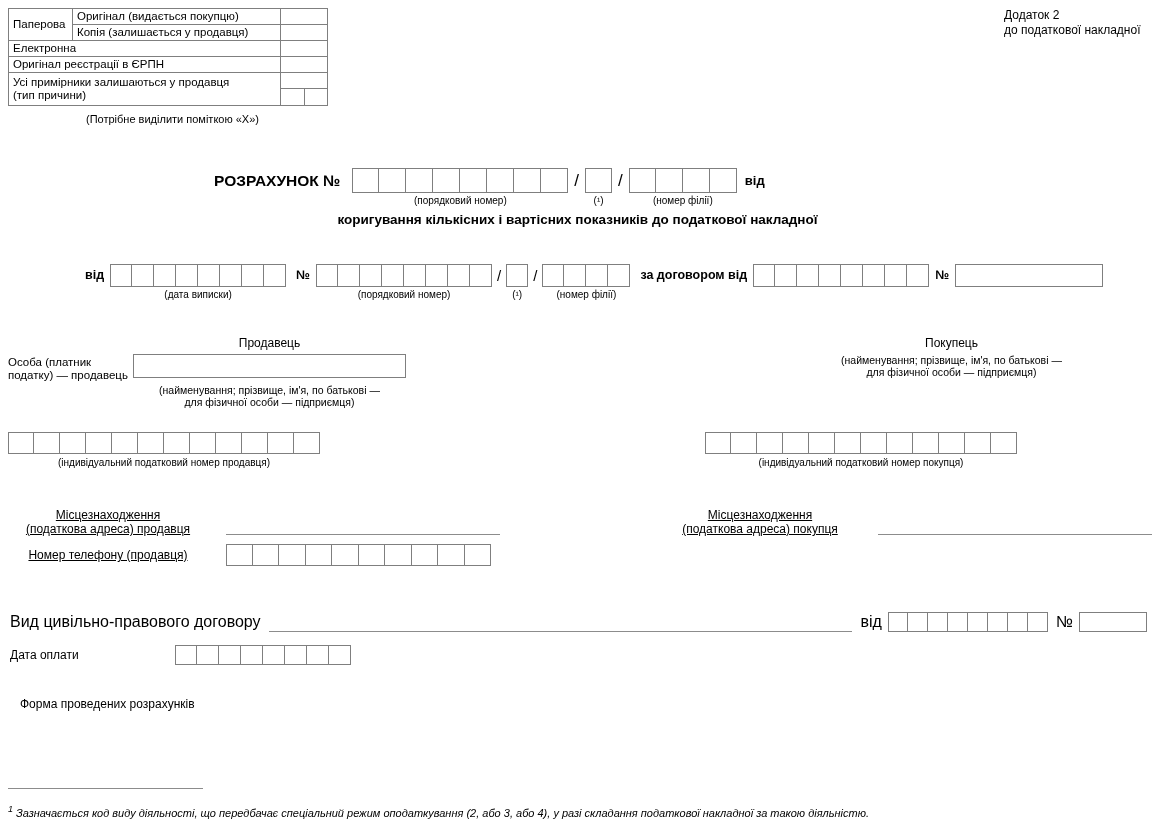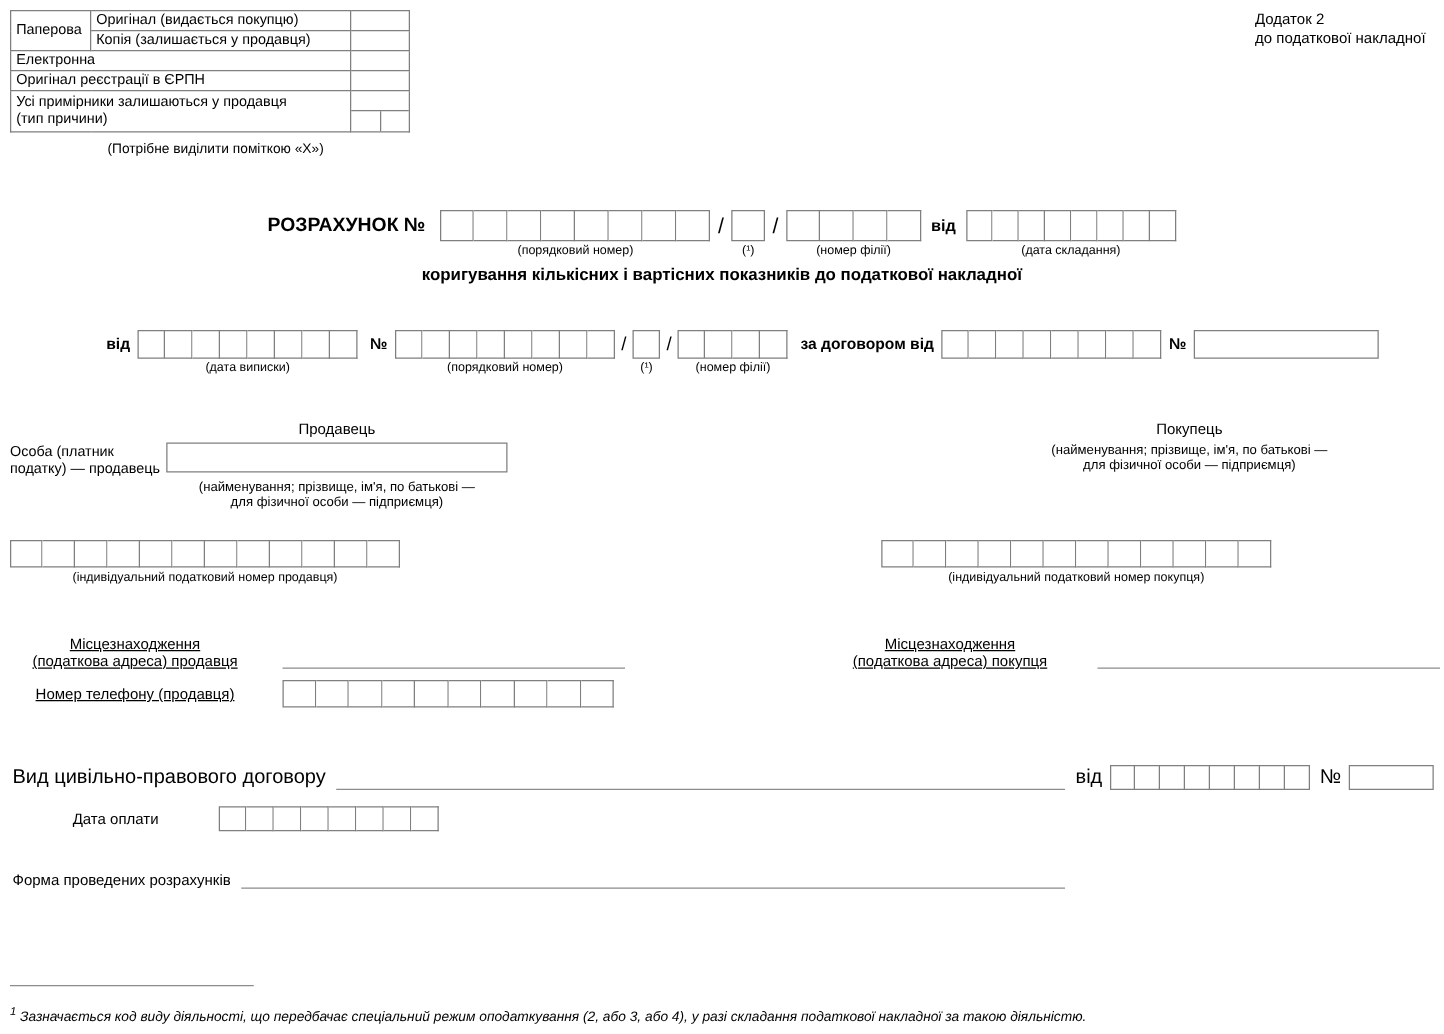--- a/index.html
+++ b/index.html
@@ -159,33 +159,20 @@
     <div class="field">
       <div class="boxgroup bg-t1">
           <span class="cell"></span>
           <span class="cell"></span>
           <span class="cell"></span>
           <span class="cell"></span>
         </div>
       <div class="sublabel">(номер філії)</div>
     </div>
     <span class="vid-t">від</span>
-    <div class="field">
-      <div class="boxgroup bg-t2">
-          <span class="cell"></span>
-          <span class="cell"></span>
-          <span class="cell"></span>
-          <span class="cell"></span>
-          <span class="cell"></span>
-          <span class="cell"></span>
-          <span class="cell"></span>
-          <span class="cell"></span>
-        </div>
-      <div class="sublabel">(дата складання)</div>
-    </div>
   </div>
 
   <div class="subtitle abs" style="left:0; top:212px;">коригування кількісних і вартісних показників до податкової накладної</div>
 
   <div class="row2 abs" style="left:85px; top:264px;">
     <span class="btxt mr6">від</span>
     <div class="field">
       <div class="boxgroup bg-r">
           <span class="cell"></span>
           <span class="cell"></span>
@@ -346,35 +333,35 @@
         <span class="cell"></span>
         <span class="cell"></span>
         <span class="cell"></span>
         <span class="cell"></span>
         <span class="cell"></span>
       </div>
     <span class="lbl num">№</span>
     <div class="sm-input"></div>
   </div>
 
-  <div class="payment-row abs" style="left:10px; top:645px;text-align:center;">
+  <div class="payment-row abs" style="left:10px; top:645px;">
     <span class="lbl">Дата оплати</span>
     <div class="boxgroup bg-pay">
         <span class="cell"></span>
         <span class="cell"></span>
         <span class="cell"></span>
         <span class="cell"></span>
         <span class="cell"></span>
         <span class="cell"></span>
         <span class="cell"></span>
         <span class="cell"></span>
       </div>
   </div>
 
-  <div class="settle-row abs" style="left:10px; top:697px;">
+  <div class="settle-row abs" style="left:20px; top:697px;flex-direction:column;">
     <span class="lbl">Форма проведених розрахунків</span>
     <div class="fill-line"></div>
   </div>
 
   <div class="abs" style="left:8px; top:788px; width:1140px;">
     <div class="footnote-line"></div>
     <div class="footnote-text">
       <sup>1</sup>
       <span>Зазначається код виду діяльності, що передбачає спеціальний режим оподаткування (2, або 3, або 4), у разі складання податкової накладної за такою діяльністю.</span>
     </div>

